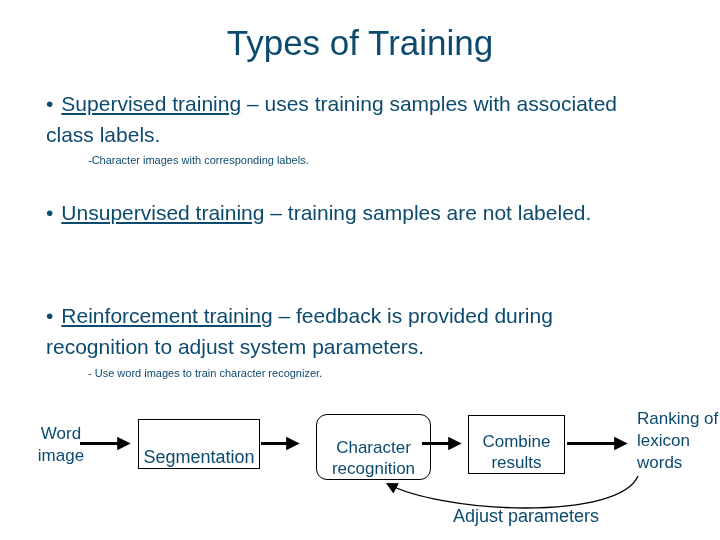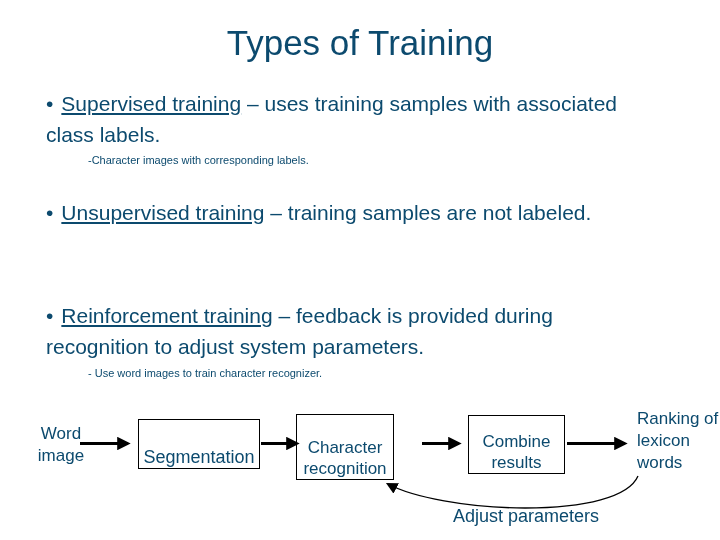--- a/index.html
+++ b/index.html
@@ -45,21 +45,21 @@
   .dbox{
     position:absolute;
     border:1.5px solid #000;
     background:#fff;
     display:flex;align-items:flex-end;justify-content:center;
     text-align:center;
     font-size:17px;line-height:21px;
     box-sizing:border-box;
   }
   .box-seg{left:138px;top:419px;width:122px;height:50px;font-size:18px;}
-  .box-char{left:296px;top:414px;width:98px;height:66px;}
+  .box-char{left:316px;top:414px;width:115px;height:66px;border-radius:11px;}
   .box-comb{left:468px;top:415px;width:97px;height:59px;}
   .arrows{
     position:absolute;left:0;top:0;width:720px;height:540px;
     pointer-events:none;
   }
 </style>
 </head>
 <body>
 
 <div class="slide">

